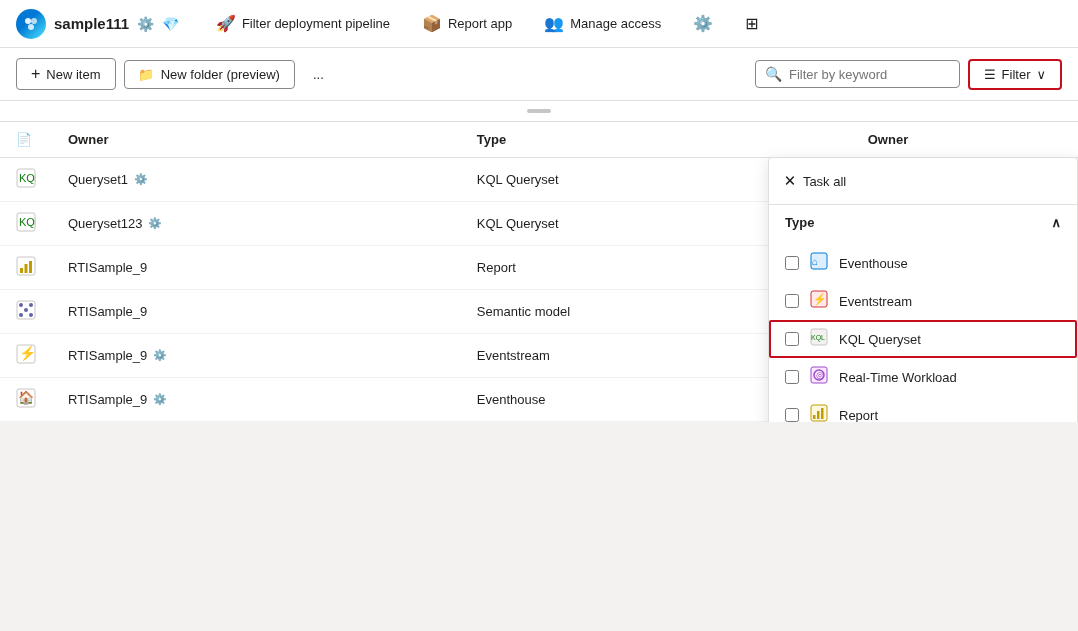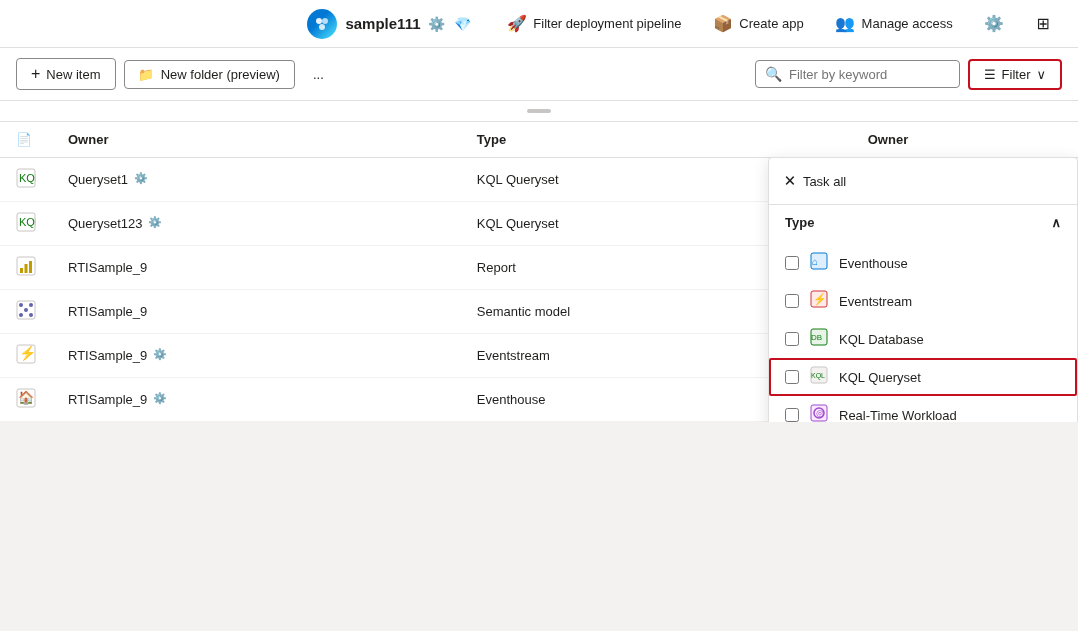--- a/index.html
+++ b/index.html
@@ -1,21 +1,21 @@
 <!DOCTYPE html>
 <html><head>
   <meta charset="utf-8">
   <style>
     * { box-sizing: border-box; margin: 0; padding: 0; }
     body { font-family: 'Segoe UI', Arial, sans-serif; font-size: 14px; background: #f3f2f1; color: #201f1e; }
 
     
     .top-nav {
       display: flex; align-items: center; background: #fff; height: 48px;
-      padding: 0 16px; border-bottom: 1px solid #e1dfdd; gap: 8px; justify-content: flex-end;
+      padding: 0 16px; border-bottom: 1px solid #e1dfdd; gap: 8px;
     }
     .top-nav-brand { display: flex; align-items: center; gap: 8px; font-weight: 600; font-size: 15px; margin-right: 16px; }
     .nav-btn {
       display: flex; align-items: center; gap: 6px; padding: 6px 12px;
       border: none; background: transparent; cursor: pointer; font-size: 13px;
       color: #201f1e; border-radius: 4px;
     }
     .nav-icon { font-size: 16px; }
 
     
@@ -57,21 +57,21 @@
     table { width: 100%; border-collapse: collapse; }
     thead tr { border-bottom: 1px solid #e1dfdd; }
     thead th {
       padding: 10px 16px; text-align: left; font-weight: 600;
       font-size: 13px; color: #201f1e; background: #fff;
     }
     thead th:first-child { width: 48px; }
     tbody tr { border-bottom: 1px solid #f3f2f1; }
     tbody td { padding: 10px 16px; font-size: 13px; color: #201f1e; }
     tbody td:first-child { width: 48px; text-align: center; }
-    .item-name { display: flex; gap: 6px; }
+    .item-name { display: flex; align-items: center; gap: 6px; }
     .item-badge { font-size: 11px; color: #605e5c; }
     .dash { color: #8a8886; }
 
     
     .filter-dropdown {
       position: absolute; right: 0; top: 56px;
       width: 310px; background: #fff;
       border: 1px solid #e1dfdd; border-radius: 4px;
       box-shadow: 0 4px 16px rgba(0,0,0,0.12);
       z-index: 100;
@@ -124,21 +124,21 @@
     <span style="font-size:14px;">💎</span>
   </div>
 
   <button class="nav-btn">
     <span class="nav-icon">🚀</span>
     <span>Filter deployment pipeline</span>
   </button>
 
   <button class="nav-btn">
     <span class="nav-icon">📦</span>
-    <span>Create app</span>
+    <span>Report app</span>
   </button>
 
   <button class="nav-btn">
     <span class="nav-icon">👥</span>
     <span>Manage access</span>
   </button>
 
   <button class="nav-btn">
     <span class="nav-icon">⚙️</span>
   </button>
@@ -309,28 +309,20 @@
     <span>Eventhouse</span>
   </div>
         <div class="filter-item">
     <input type="checkbox" style="">
     <span class="filter-item-icon"><svg width="18" height="18" viewBox="0 0 18 18">
               <rect width="16" height="16" x="1" y="1" rx="2" fill="#ffe9e9" stroke="#d13438"></rect>
               <text x="3" y="13" font-size="11" fill="#d13438">⚡</text>
             </svg></span>
     <span>Eventstream</span>
   </div>
-        <div class="filter-item">
-    <input type="checkbox" style="">
-    <span class="filter-item-icon"><svg width="18" height="18" viewBox="0 0 18 18">
-              <rect width="16" height="16" x="1" y="1" rx="2" fill="#e8f4e8" stroke="#107c10"></rect>
-              <text x="1" y="12" font-size="8" fill="#107c10">DB</text>
-            </svg></span>
-    <span>KQL Database</span>
-  </div>
         <div class="filter-item highlighted">
     <input type="checkbox" style="">
     <span class="filter-item-icon"><svg width="18" height="18" viewBox="0 0 18 18">
               <rect width="16" height="16" x="1" y="1" rx="2" fill="#f3f2f1" stroke="#c8c6c4"></rect>
               <text x="1" y="12" font-size="7" fill="#107c10">KQL</text>
             </svg></span>
     <span>KQL Queryset</span>
   </div>
         <div class="filter-item">
     <input type="checkbox" style="">

